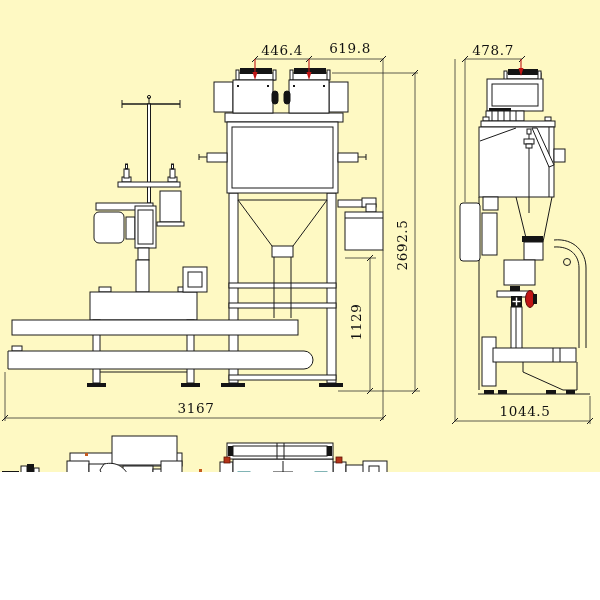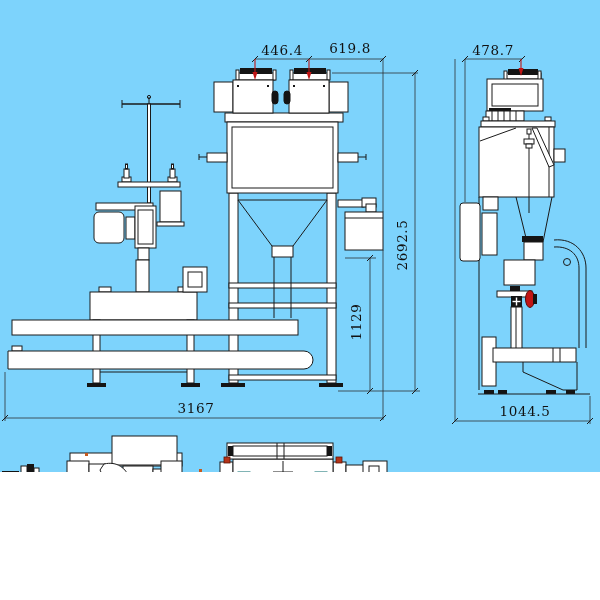--- a/index.html
+++ b/index.html
@@ -1,16 +1,16 @@
 <!DOCTYPE html>
 <html><head>
 <meta charset="utf-8">
 <style>
   html,body{margin:0;padding:0;background:#fff;}
-  #stage{position:relative;width:600px;height:472px;background:#7dd3fc;overflow:hidden;}
+  #stage{position:relative;width:600px;height:472px;background:#fef9c3;overflow:hidden;}
   svg{display:block;}
   .ln{stroke:#1a1a1a;stroke-width:1;fill:none;}
   .ln2{stroke:#1a1a1a;stroke-width:1.6;fill:none;}
   .w{stroke:#1a1a1a;stroke-width:1;fill:#ffffff;}
   .b{fill:#141414;stroke:none;}
   .bw{fill:#141414;stroke:#141414;}
   .thin{stroke:#2a2a2a;stroke-width:0.75;fill:none;}
   .red{stroke:#c11515;stroke-width:1.1;fill:none;}
   .redf{fill:#c11515;stroke:none;}
   .cyan{fill:#00dfe3;stroke:#046a6d;stroke-width:1;}

